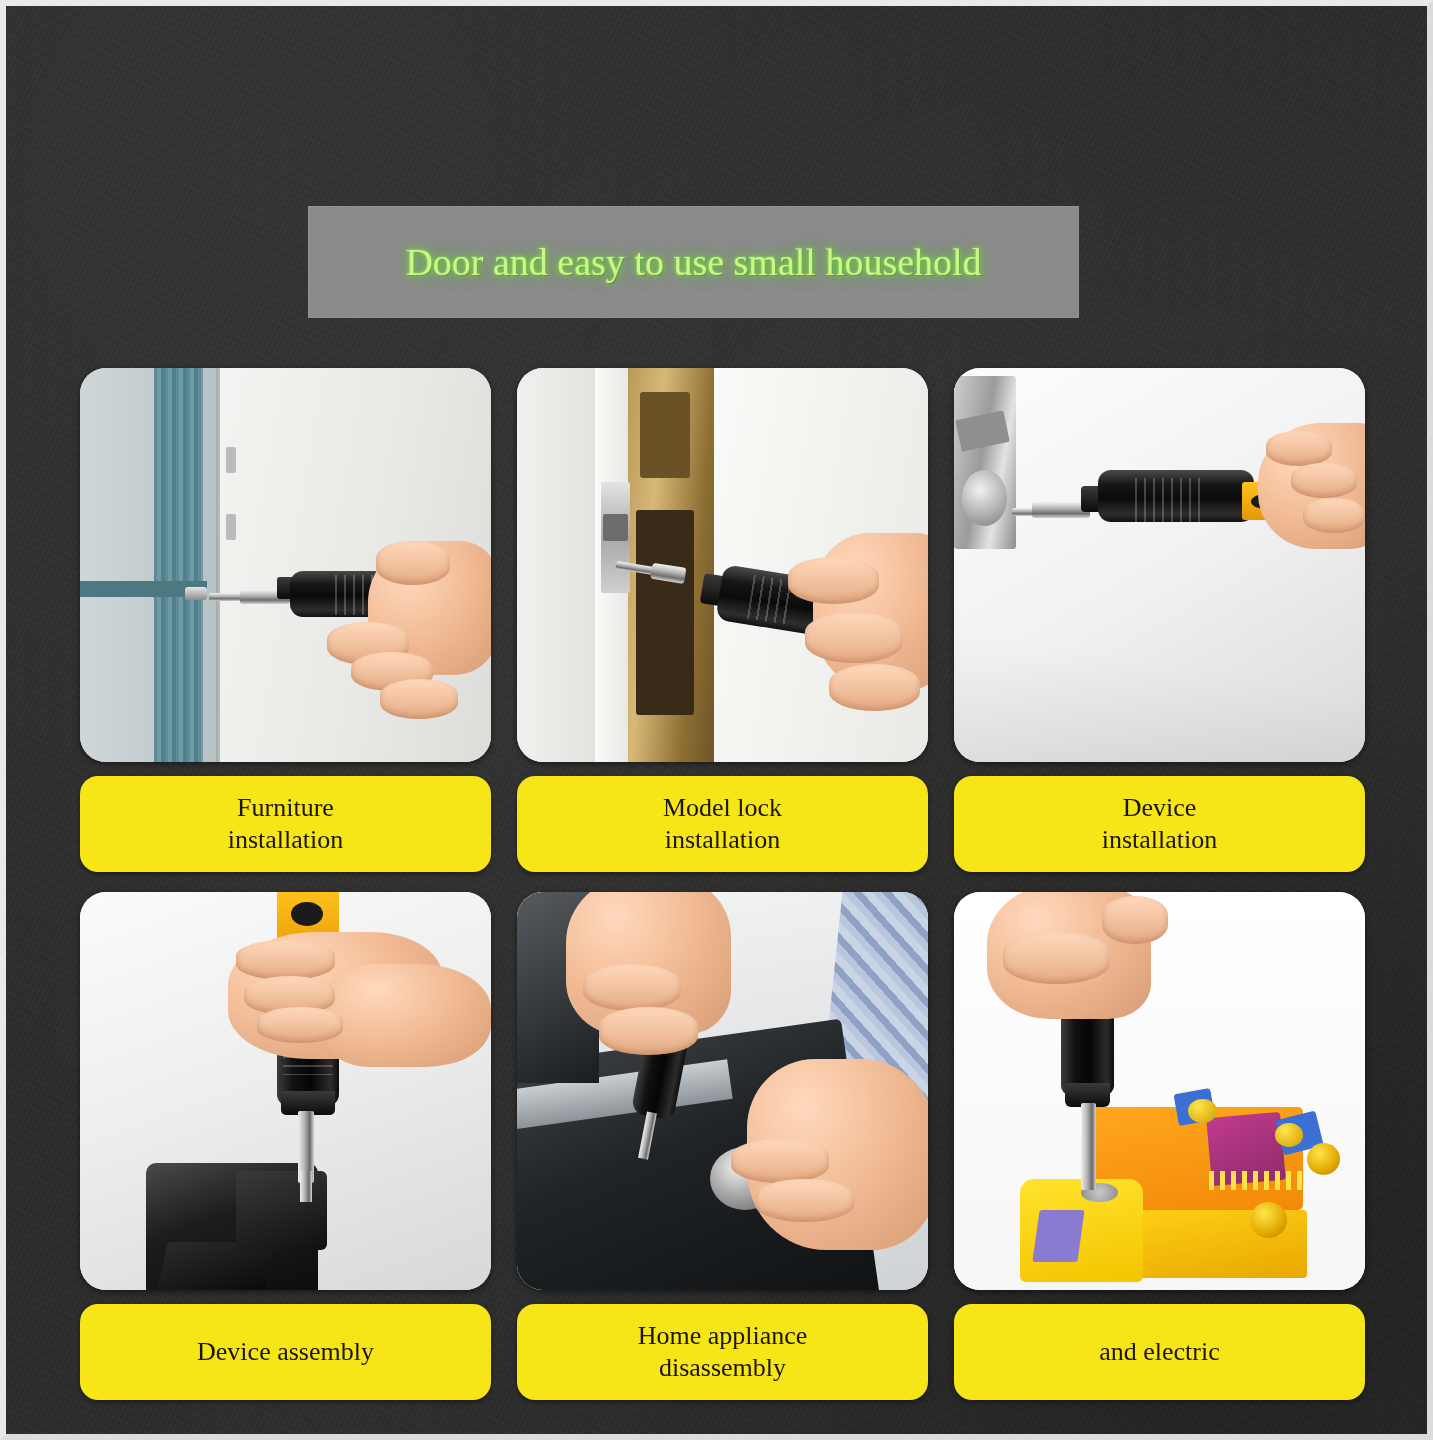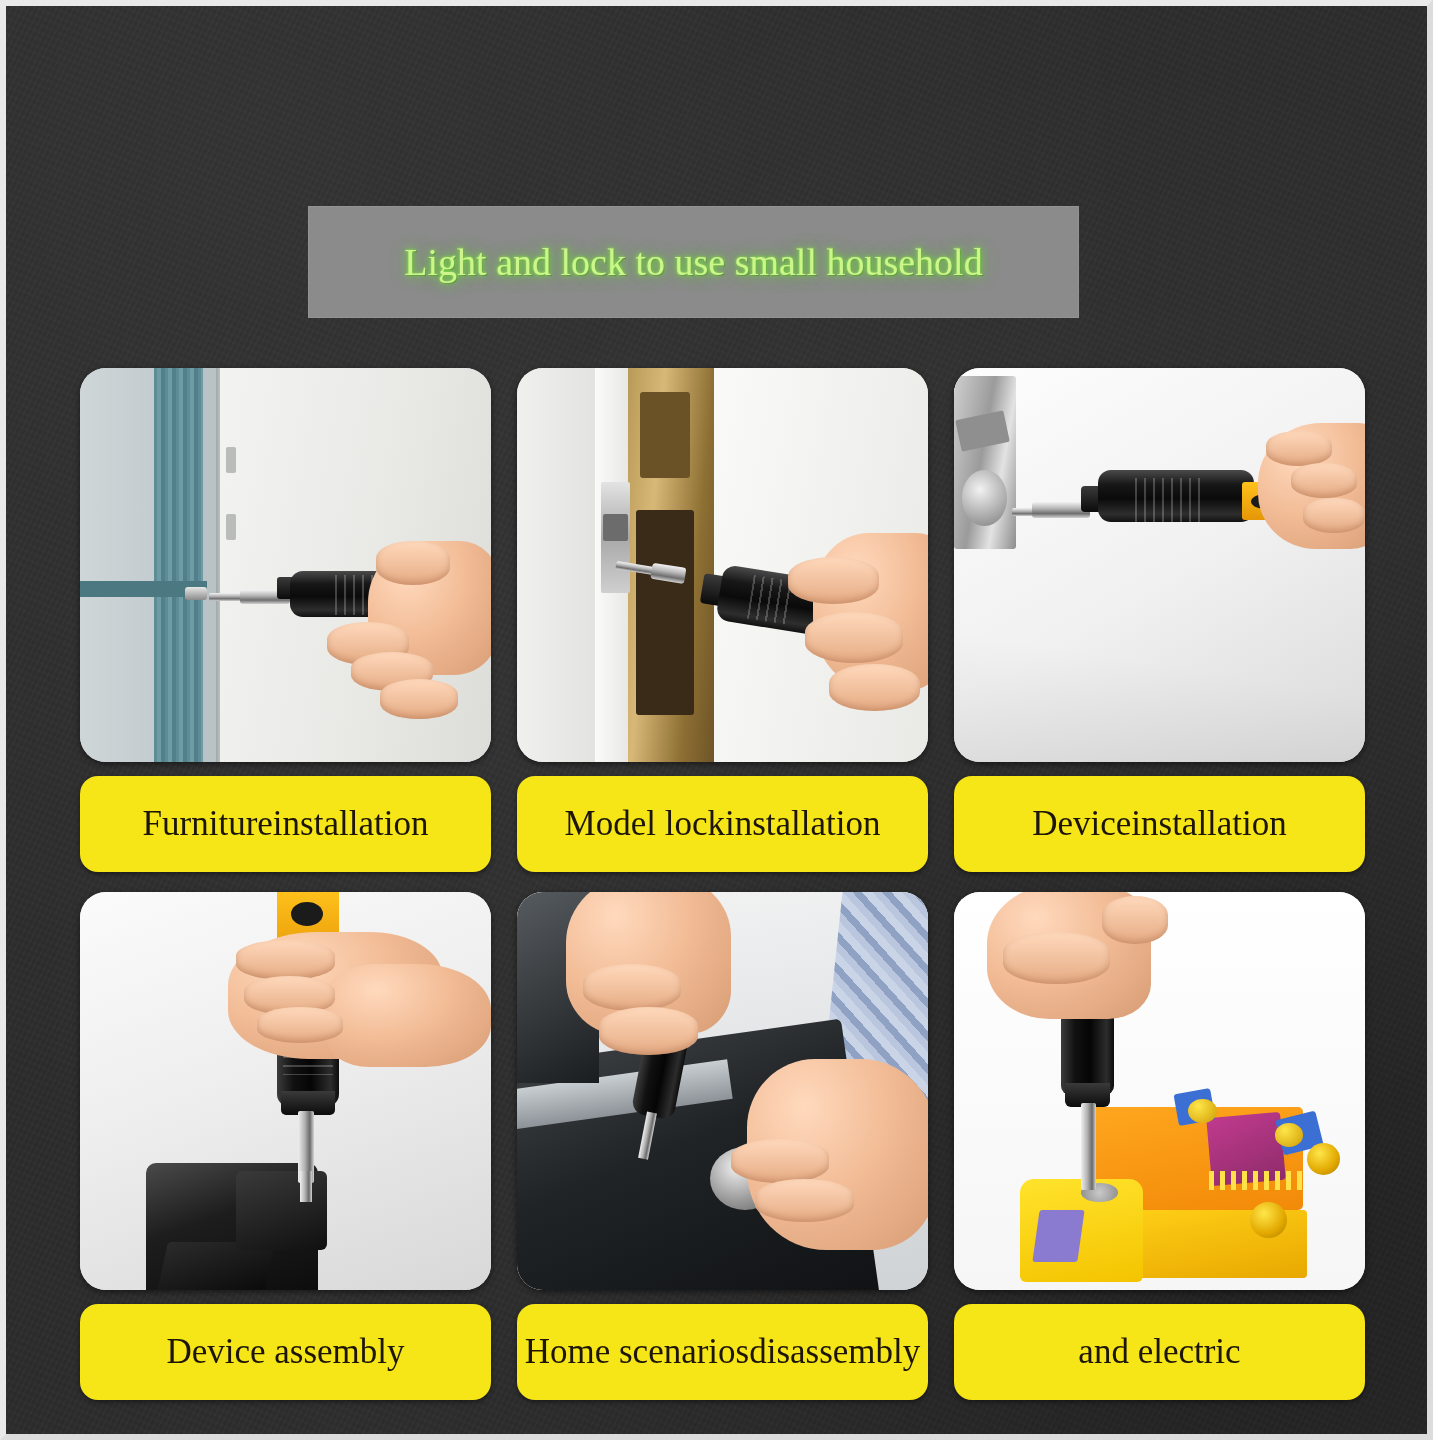--- a/index.html
+++ b/index.html
@@ -109,24 +109,24 @@
   }
   .row2 .photo { height: 398px; }
 
   .caption {
     margin-top: 14px;
     height: 96px;
     border-radius: 18px;
     background: #f6e617;
     color: #1c1508;
     display: flex;
-    flex-direction: row;
+    flex-direction: column;
     align-items: center;
     justify-content: center;
-    font-size: 35px;
+    font-size: 26px;
     line-height: 1.22;
     box-shadow: 0 2px 5px rgba(0,0,0,0.45);
     text-align: center;
   }
   .caption .l { white-space: nowrap; }
 
   
   .scene { position: absolute; inset: 0; }
 
   
@@ -264,21 +264,21 @@
               background:radial-gradient(circle,#c9c9c9,#8b8b8b);}
 </style>
 </head>
 <body>
 
 <div class="page">
   <div class="bg-texture"></div>
 
 
   <div class="subtitle-banner">
-    <div class="subtitle-line">Light and lock to use small household</div>
+    <div class="subtitle-line">Door and easy to use small household</div>
   </div>
 
   <div class="grid">
 
     <div class="cell">
       <div class="photo">
         <div class="scene">
           <div class="s1-wallL"></div>
           <div class="s1-trim"></div>
           <div class="s1-gapl"></div>
@@ -426,21 +426,21 @@
           <div class="hand" style="left:12%; top:-4%; width:40%; height:40%; border-radius:42% 38% 28% 34%;"></div>
           <div class="finger" style="left:16%; top:18%; width:24%; height:12%;"></div>
           <div class="finger" style="left:20%; top:29%; width:24%; height:12%;"></div>
 
           <div class="hand" style="left:56%; top:42%; width:46%; height:48%; border-radius:36% 40% 34% 42%;"></div>
           <div class="finger" style="left:52%; top:62%; width:24%; height:11%;"></div>
           <div class="finger" style="left:58%; top:72%; width:24%; height:11%;"></div>
         </div>
       </div>
       <div class="caption">
-        <span class="l">Home scenarios</span>
+        <span class="l">Home appliance</span>
         <span class="l">disassembly</span>
       </div>
     </div>
 
     <div class="cell row2">
       <div class="photo">
         <div class="scene">
           <div class="s6-bg"></div>
 
           <div class="s6-bedbk"></div>

